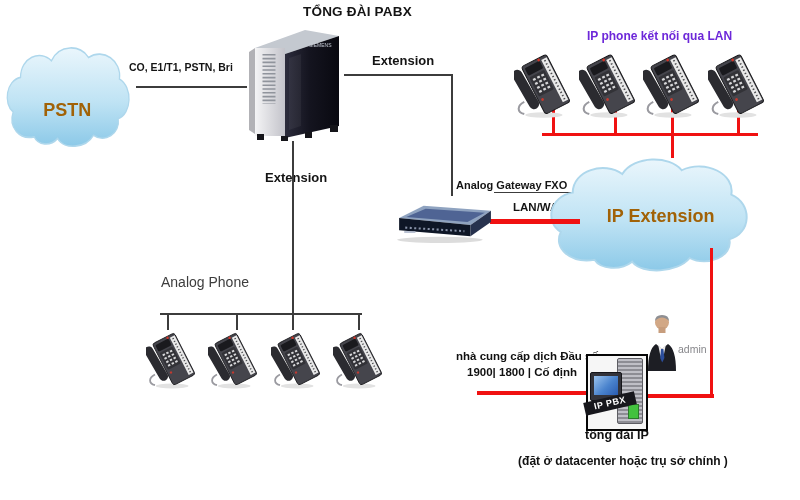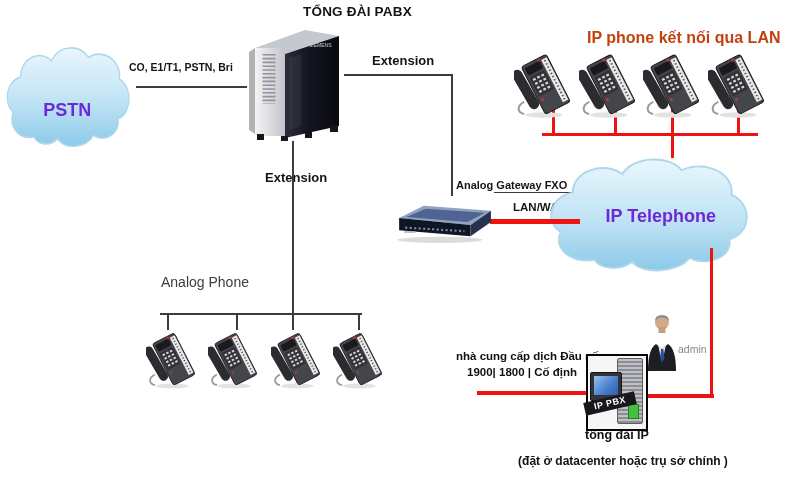--- a/index.html
+++ b/index.html
@@ -5,24 +5,24 @@
   html,body{margin:0;padding:0;background:#fff;}
   .canvas{position:relative;width:800px;height:479px;background:#fff;overflow:hidden;
           font-family:"Liberation Sans","DejaVu Sans",sans-serif;color:#111;}
   .abs{position:absolute;}
   .lbl{position:absolute;font-weight:bold;color:#141414;white-space:nowrap;}
   .hline{position:absolute;background:#3c3c3c;height:2px;}
   .vline{position:absolute;background:#3c3c3c;width:2px;}
   .title{font-size:13.5px;letter-spacing:.2px;}
   .ext{font-size:13px;}
   .small-b{font-size:10.5px;}
-  .red-cap{color:#c2410c;font-size:16px;}
+  .red-cap{color:#6d28d9;font-size:12px;}
   .cloud{position:absolute;z-index:1;}
   .cloud svg{width:100%;height:100%;display:block;}
-  .cloud-label{position:absolute;font-weight:bold;font-size:18px;color:#6d28d9;
+  .cloud-label{position:absolute;font-weight:bold;font-size:18px;color:#a16207;
                transform:translate(-50%,-50%);white-space:nowrap;}
   .phone-row{position:absolute;display:flex;justify-content:space-between;z-index:3;}
   .phone{position:relative;}
   .phone svg{width:100%;height:100%;display:block;}
   .ip-row .phone{width:56px;height:66px;}
   .an-row .phone{width:49px;height:63px;}
   .redline{position:absolute;background:#f01111;z-index:2;}
   .provider-text{position:absolute;left:456px;top:349px;width:132px;text-align:center;
                  font-weight:bold;font-size:11.5px;line-height:15.5px;white-space:nowrap;}
   .pbx-caption{position:absolute;left:558px;top:428px;width:118px;text-align:center;
@@ -208,21 +208,21 @@
     <svg viewBox="0 0 220 150" preserveAspectRatio="none">
       <defs>
         <linearGradient id="cg2" x1="0" y1="0" x2="0" y2="1">
           <stop offset="0" stop-color="#eaf6fc"></stop>
             <stop offset="0.55" stop-color="#bfe3f4"></stop>
             <stop offset="1" stop-color="#8cc9e8"></stop>
         </linearGradient>
       </defs>
       <path d="M52 122 C28 126 10 110 18 92 C2 82 6 54 30 50 C30 26 62 16 80 30 C92 10 128 10 140 26 C164 14 194 30 190 52 C212 62 210 94 188 100 C192 118 166 130 148 120 C136 136 100 138 90 124 C78 134 58 132 52 122 Z" fill="url(#cg2)" stroke="#aed7ec" stroke-width="2"></path>
     </svg>
-    <span class="cloud-label" style="left:54%;top:50%;">IP Telephone</span>
+    <span class="cloud-label" style="left:54%;top:50%;">IP Extension</span>
   </div>
 
   <div class="lbl" style="left:456px;top:179px;font-size:11px;">Analog Gateway FXO</div>
   <div class="hline" style="left:494px;top:192px;width:84px;height:1px;"></div>
   <div class="lbl" style="left:513px;top:201px;font-size:11.5px;">LAN/WAN</div>
   <div class="redline" style="left:490px;top:219px;width:90px;height:5px;"></div>
 
   <div class="gw">
     <svg viewBox="0 0 100 42">
       <ellipse cx="46" cy="38.5" rx="42" ry="3" fill="#dcdcdc"></ellipse>

